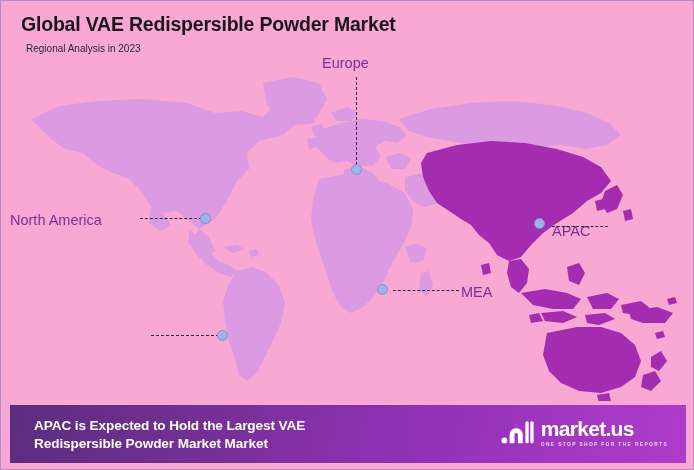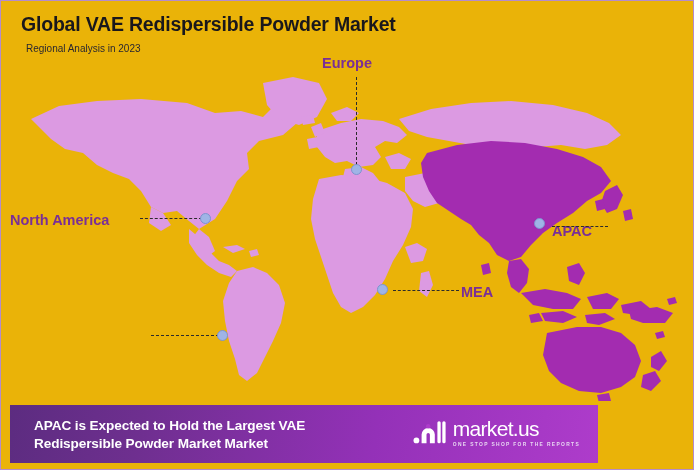--- a/index.html
+++ b/index.html
@@ -1,56 +1,56 @@
 <!DOCTYPE html>
 <html><head>
 <meta charset="utf-8">
 <style>
   html,body{margin:0;padding:0;background:#ffffff;}
   body{width:694px;height:470px;overflow:hidden;
        font-family:"Liberation Sans","DejaVu Sans",sans-serif;}
 
   #frame{position:relative;width:694px;height:470px;box-sizing:border-box;
-         background:#eab308;border:1.5px solid #b48ccb;overflow:hidden;}
+         background:#f9a8d4;border:1.5px solid #b48ccb;overflow:hidden;}
 
   
   #title{position:absolute;left:20px;top:12px;font-size:19.5px;font-weight:bold;
          color:#19171c;letter-spacing:-.2px;white-space:nowrap;}
   #subtitle{position:absolute;left:25px;top:42px;font-size:10px;font-weight:400;
             color:#2a2730;white-space:nowrap;}
 
   
   #mapwrap{position:absolute;left:0;top:60px;width:694px;height:340px;}
   #mapsvg{display:block;width:694px;height:340px;}
 
   
-  .rlabel{position:absolute;font-weight:bold;color:#7a2f97;white-space:nowrap;
+  .rlabel{position:absolute;font-weight:normal;color:#7a2f97;white-space:nowrap;
           line-height:1.15;}
   .rlabel.big{font-size:14.5px;}
   .rlabel.apac{font-size:14.5px;text-align:center;}
   .rlabel .val{display:block;font-size:13.5px;}
 
   .dot{position:absolute;width:11px;height:11px;border-radius:50%;
        background:#9fb4e6;border:1.4px solid #7e93cf;box-sizing:border-box;}
 
   .dash-h{position:absolute;height:0;border-top:1.6px dashed #2b2b2b;}
   .dash-v{position:absolute;width:0;border-left:1.6px dashed #2b2b2b;}
 
   
-  #banner{position:absolute;left:9px;top:404px;width:588px;height:58px;
+  #banner{position:absolute;left:9px;top:404px;width:676px;height:58px;
           background:linear-gradient(100deg,#5c2c80 0%,#6e2f8f 22%,#9431b8 62%,#ae3ccb 100%);
           overflow:hidden;}
   #banner-text{position:absolute;left:24px;top:12px;color:#ffffff;font-size:13.6px;
                font-weight:bold;line-height:1.32;letter-spacing:-.1px;}
   #banner-text span{display:block;}
 
   #logo{position:absolute;right:18px;top:12px;display:flex;align-items:center;gap:7px;}
   #logo-mark{width:34px;height:30px;}
   #logo-txt{display:flex;flex-direction:column;justify-content:center;}
-  #logo-word{color:#ffffff;font-size:21px;font-weight:normal;line-height:1;
+  #logo-word{color:#ffffff;font-size:21px;font-weight:bold;line-height:1;
              letter-spacing:-.7px;}
   #logo-tag{color:#e8d6f2;font-size:4.9px;font-weight:bold;letter-spacing:1.35px;
             margin-top:3px;white-space:nowrap;}
 </style>
 </head>
 <body>
 
 <div id="frame">
 
   <div id="title">Global VAE Redispersible Powder Market</div>

